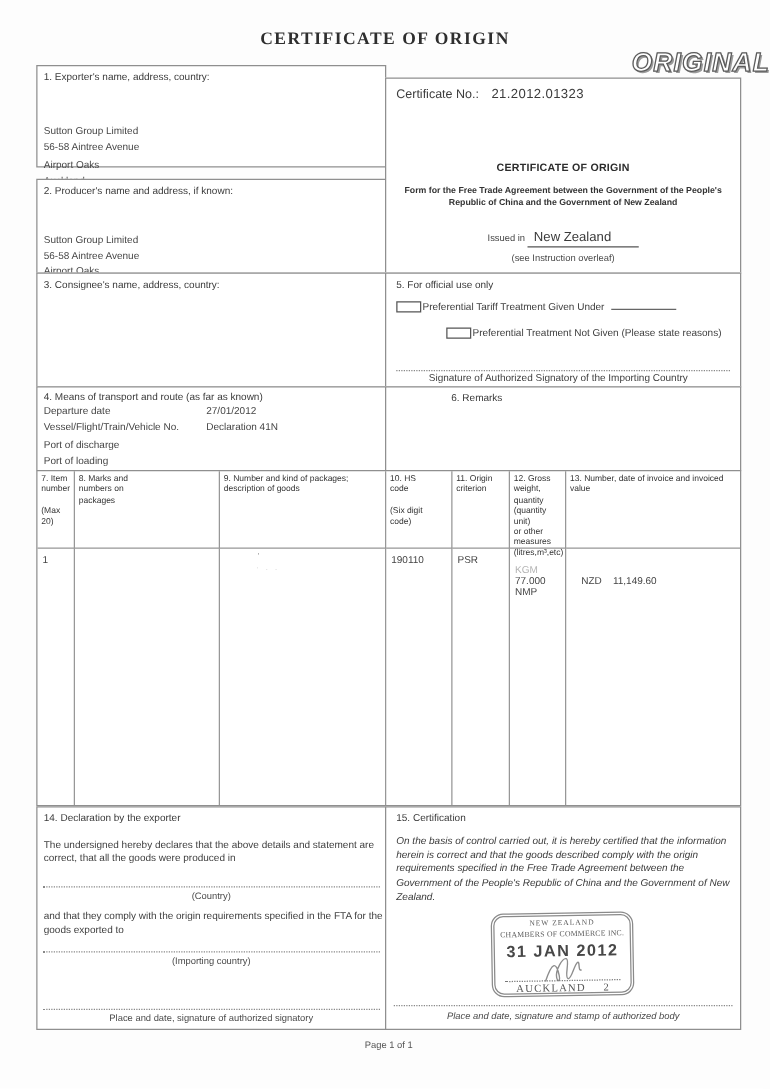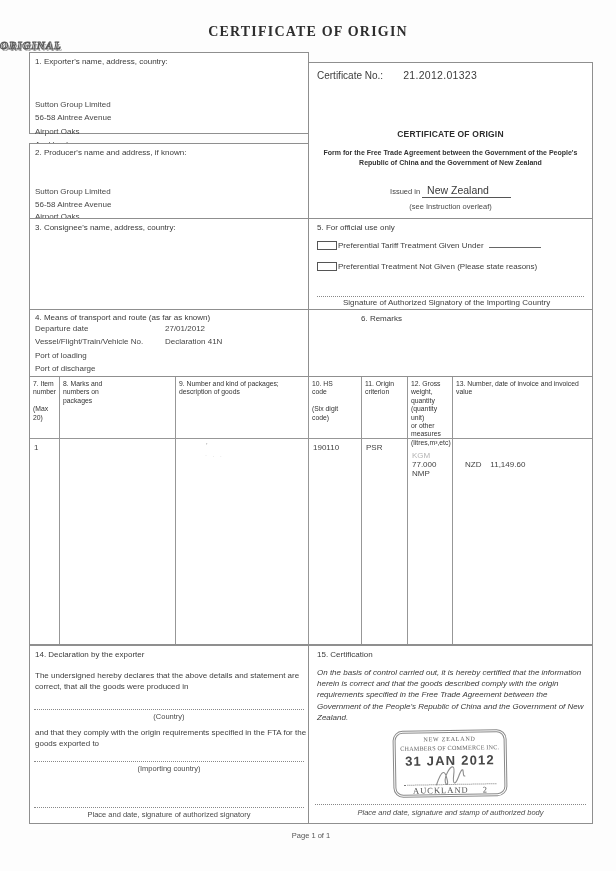--- a/index.html
+++ b/index.html
@@ -7,35 +7,35 @@
   .page {
     position:relative; width:616px; height:871px; background:#fdfdfd;
     font-family:"Liberation Sans", sans-serif; color:#3e3e3e; overflow:hidden;
   }
   .doc-title {
     position:absolute; top:24px; left:0; width:100%; text-align:center;
     font-family:"Liberation Serif", serif; font-weight:bold; font-size:14px;
     letter-spacing:1.2px; color:#2e2e2e;
   }
   .original {
-    position:absolute; top:39px; left:0; width:100%; text-align:left;
-    font-family:Liberation Serif, serif; font-weight:bold; font-style:italic;
-    font-size:11px; letter-spacing:1px; color:#ffffff;
+    position:absolute; top:39px; left:0; width:100%; text-align:right;
+    font-family:Liberation Sans, sans-serif; font-weight:bold; font-style:italic;
+    font-size:21px; letter-spacing:1px; color:#ffffff;
     -webkit-text-stroke:1px #5a5a5a;
     text-shadow:1.5px 1.5px 0 #9a9a9a, 0 0 1px #777;
   }
   .box { position:absolute; border:1px solid #8f8f8f; background:#fff; }
   .blabel { position:absolute; left:5px; top:4px; font-size:8px; color:#3a3a3a; }
   .ml { white-space:pre-line; }
   .addr { position:absolute; left:5px; top:21px; font-size:8px; color:#474747; line-height:13.4px;margin-top:24px; }
   .addr2 { top:18px; line-height:12.6px; }
 
   
   .certno { position:absolute; left:8px; top:6px; font-size:10px; color:#3c3c3c; }
-  .certno .val { font-size:10.5px; margin-left:20px; letter-spacing:0.3px; }
+  .certno .val { font-size:10.5px; margin-left:10px; letter-spacing:0.3px; }
   .certtitle { position:absolute; top:66px; left:0; width:100%; text-align:center;
     font-size:8.5px; font-weight:bold; color:#2d2d2d; letter-spacing:0.2px; }
   .certsub { position:absolute; top:85px; left:14px; right:14px; text-align:center;
     font-size:7px; font-weight:bold; color:#333; line-height:9.5px; }
   .issued { position:absolute; top:121px; left:0; width:100%; text-align:center; font-size:7.5px; color:#444; }
   .issued .ival { font-size:10.5px; color:#3a3a3a; border-bottom:1px solid #555;
     padding:0 22px 1px 5px; margin-left:2px; }
   .certnote { position:absolute; top:139px; left:0; width:100%; text-align:center; font-size:7.5px; color:#4a4a4a; }
 
   
@@ -125,41 +125,41 @@
 
   <div class="box" style="left:29px;top:218px;width:280px;height:92px;">
     <div class="blabel">3. Consignee's name, address, country:</div>
   </div>
 
   <div class="box" style="left:308px;top:218px;width:285px;height:92px;">
     <div class="blabel" style="left:8px;">5. For official use only</div>
     <div class="opt" style="top:21px;">
       <span class="cb"></span><span>Preferential Tariff Treatment Given Under</span><span class="blank"></span>
     </div>
-    <div class="opt" style="top:43px;">
+    <div class="opt" style="top:43px;margin-left:40px;">
       <span class="cb"></span><span>Preferential Treatment Not Given (Please state reasons)</span>
     </div>
     <div class="dotline" style="top:77px;"></div>
     <div class="smalllbl" style="left:8px;top:79px;">Signature of Authorized Signatory of the Importing Country</div>
   </div>
 
   <div class="box" style="left:29px;top:309px;width:280px;height:68px;">
     <div class="blabel" style="top:3px;">4. Means of transport and route (as far as known)</div>
     <div class="trfields">
       <div class="trrow">
         <span class="trlbl">Departure date</span><span>27/01/2012</span>
       </div>
       <div class="trrow">
         <span class="trlbl">Vessel/Flight/Train/Vehicle No.</span><span>Declaration 41N</span>
       </div>
       <div class="trrow">
+        <span class="trlbl">Port of discharge</span><span></span>
+      </div>
+      <div class="trrow">
         <span class="trlbl">Port of loading</span><span></span>
-      </div>
-      <div class="trrow">
-        <span class="trlbl">Port of discharge</span><span></span>
       </div>
     </div>
   </div>
 
   <div class="box" style="left:308px;top:309px;width:285px;height:68px;">
     <div class="blabel" style="left:8px;padding-left:44px;">6. Remarks</div>
   </div>
 
   <div class="box" style="left:29px;top:376px;width:564px;height:269px;">
     <div class="gtable">

